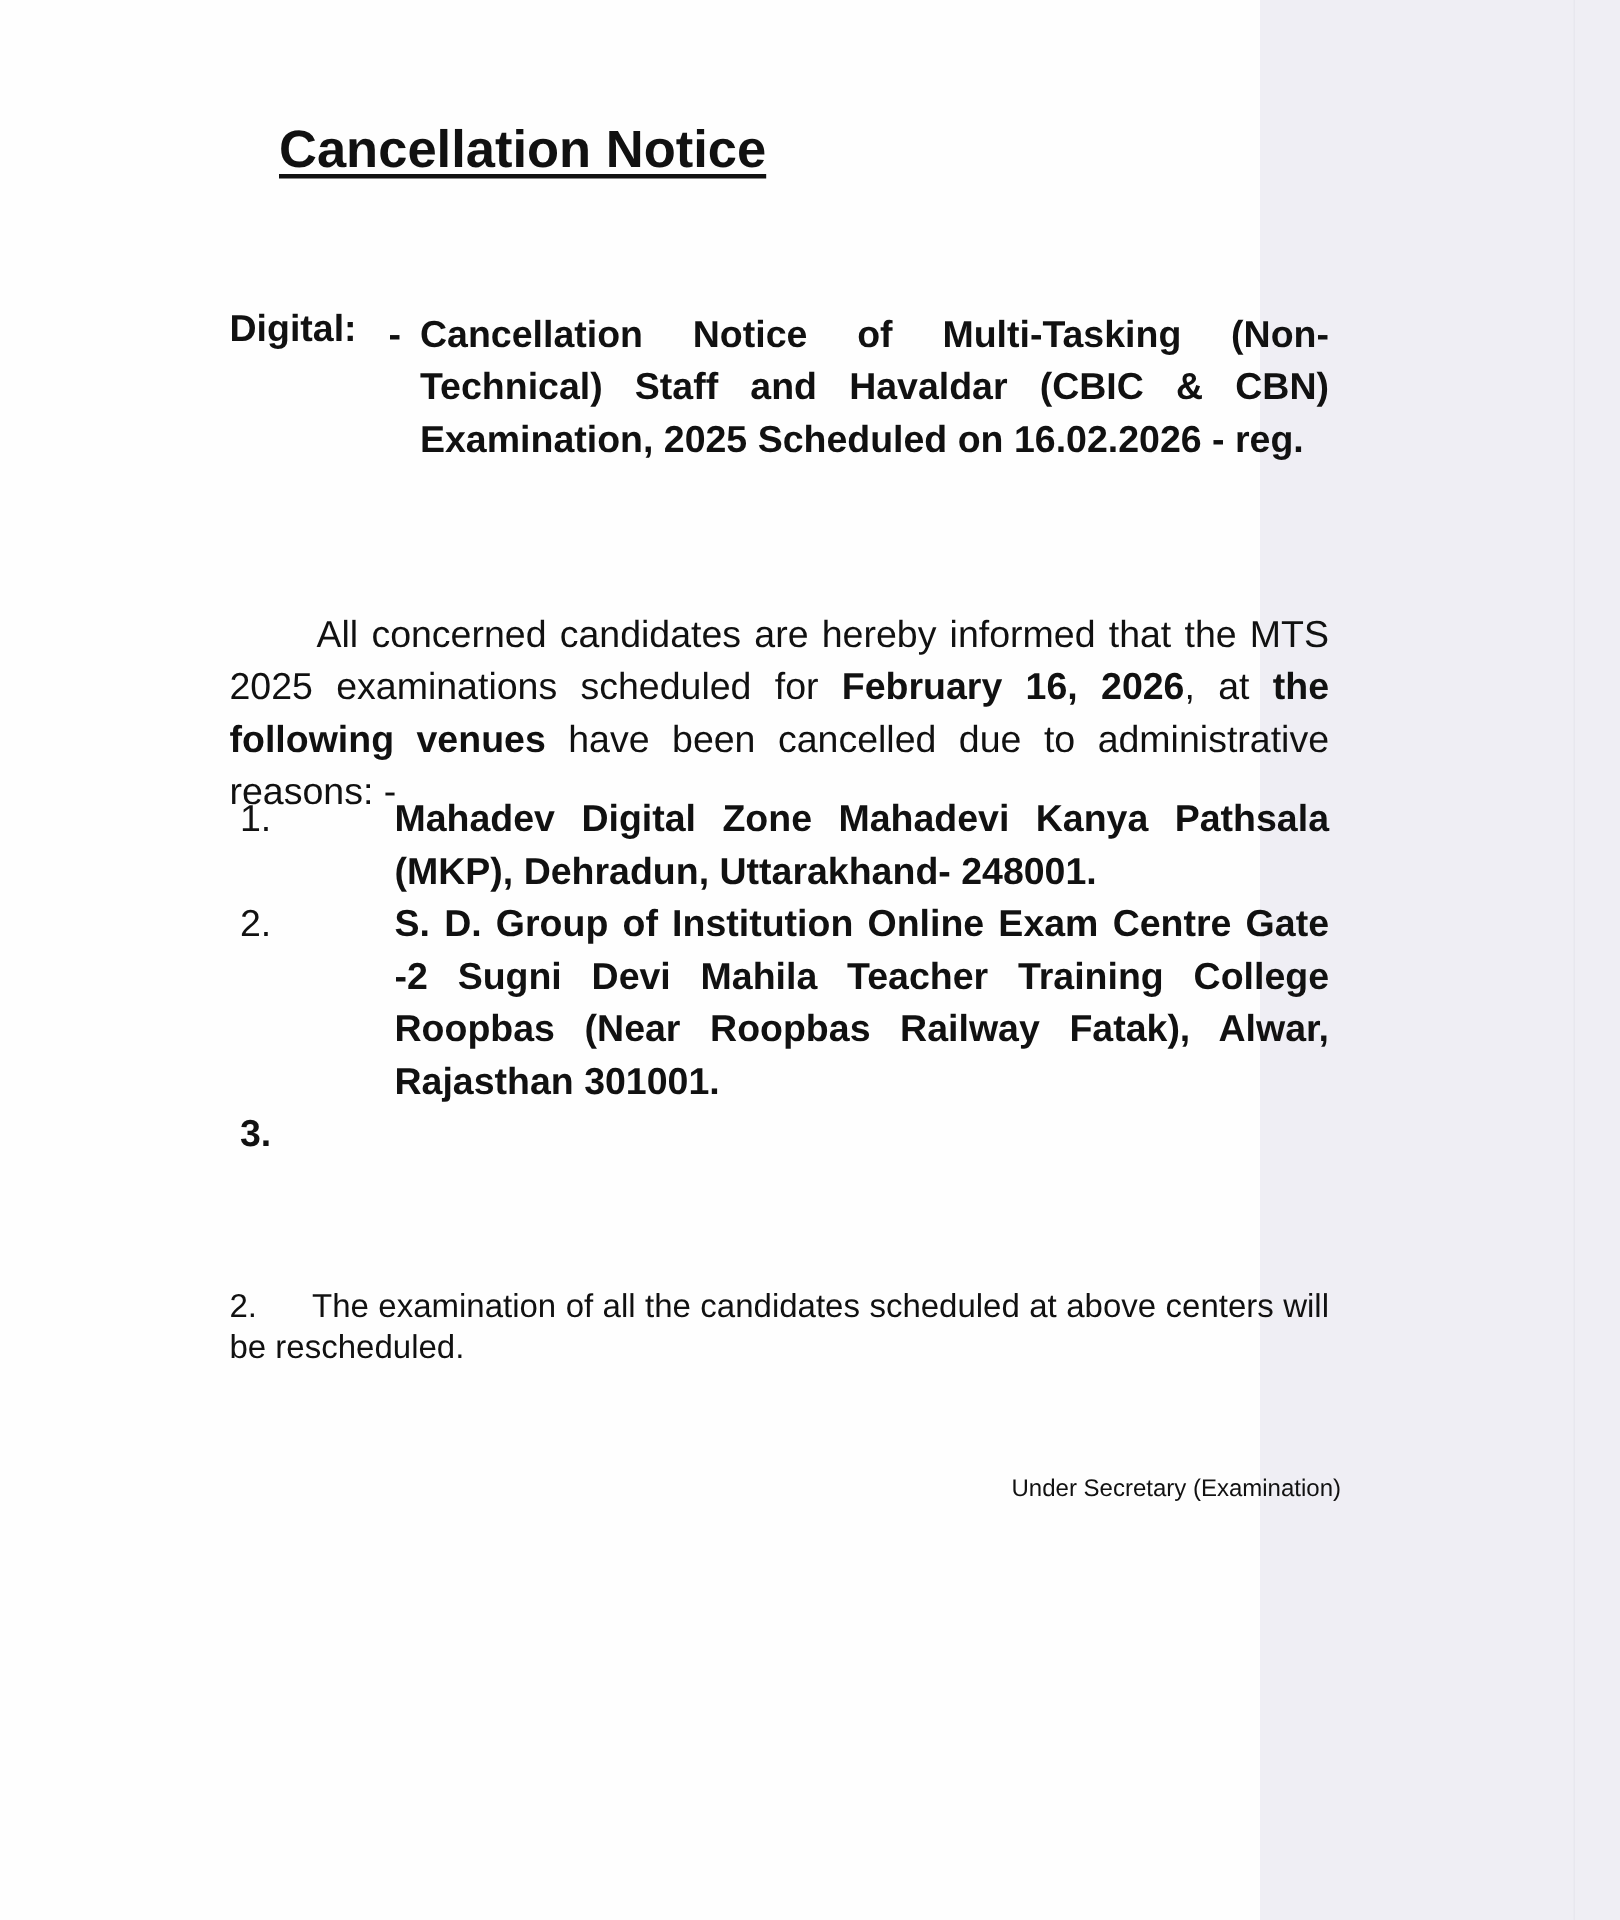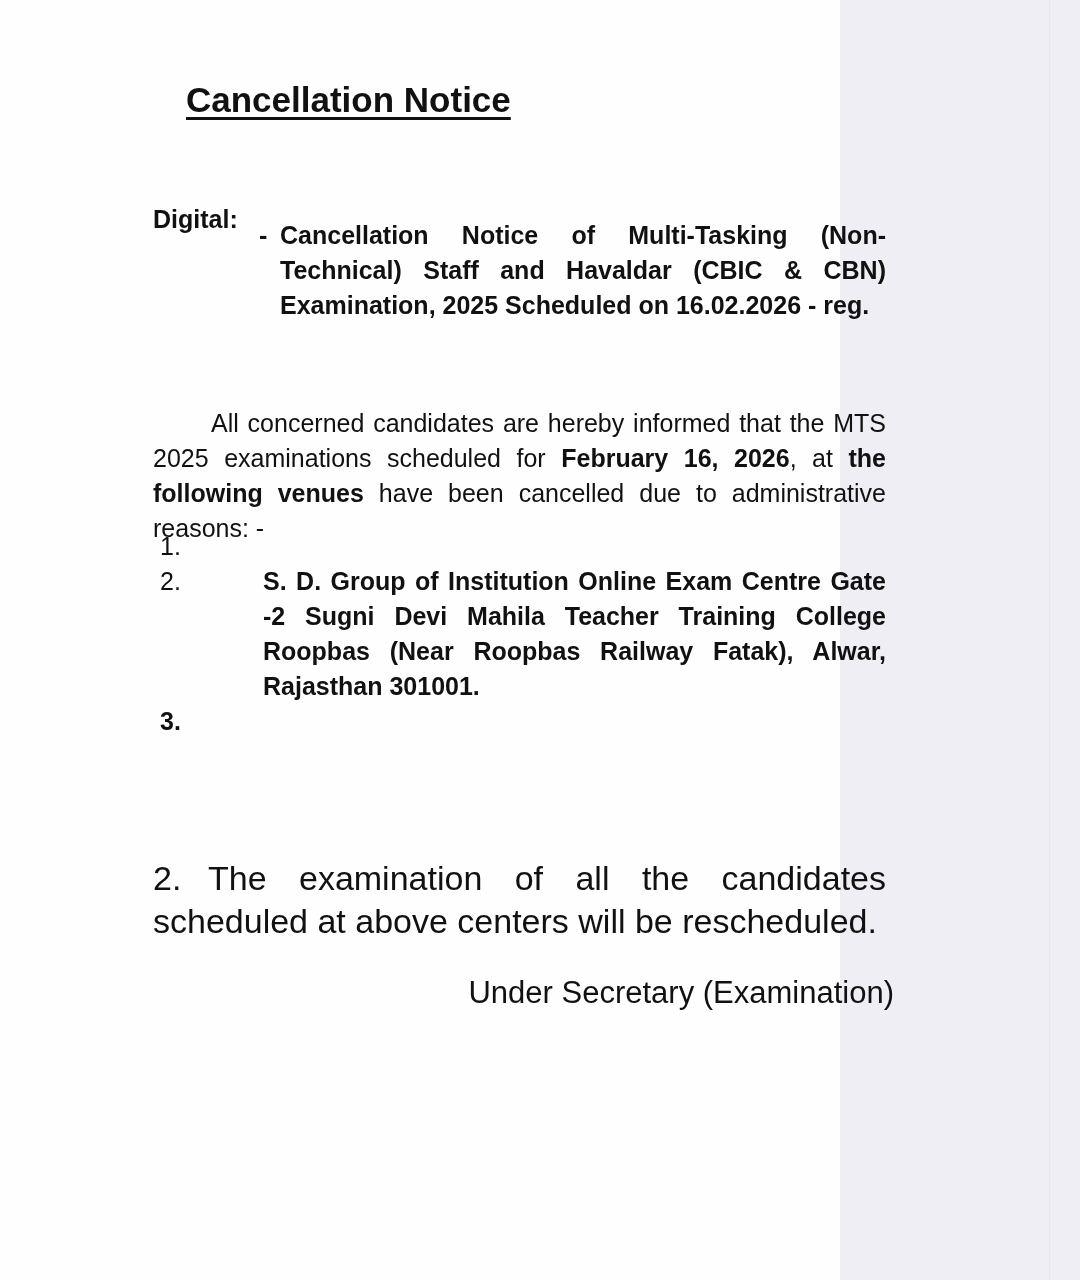--- a/index.html
+++ b/index.html
@@ -60,21 +60,21 @@
     }
     .subject-label {
       position: absolute;
       left: 0;
       top: 0;
       white-space: nowrap;
     }
     .subject-text {
       position: absolute;
       left: 127px;
-      top: 16px;
+      top: 4px;
       width: 606px;
       text-align: justify;
       text-indent: -21px;
       padding-left: 0;
     }
     .subject-text .dash {
       display: inline-block;
       width: 21px;
       text-indent: 0;
     }
@@ -111,34 +111,34 @@
       flex: 1 1 auto;
       font-weight: bold;
       text-align: justify;
       text-align-last: left;
     }
     .para2 {
       position: absolute;
       top: 857px;
       left: 0;
       width: 733px;
-      font-size: 34px;
-      line-height: 43px;
+      font-size: 22px;
+      line-height: 27px;
       text-align: justify;
     }
     .para2 .num {
       display: inline-block;
       width: 55px;
     }
     .signature {
       position: absolute;
       top: 977px;
       right: -8px;
       text-align: right;
-      font-size: 31px;
+      font-size: 16px;
       line-height: 31px;
       white-space: nowrap;
     }
   </style>
 </head>
 <body>
 
 <div class="page">
   <div class="title">Cancellation Notice</div>
 
@@ -146,20 +146,21 @@
     <div class="subject">
       <span class="subject-label">Digital:</span>
       <div class="subject-text"><span class="dash">-</span><span>Cancellation Notice of Multi-Tasking (Non-Technical) Staff and Havaldar (CBIC &amp; CBN) Examination, 2025 Scheduled on 16.02.2026 - reg.</span></div>
     </div>
 
     <div class="para1"><span>All concerned candidates are hereby informed that the MTS 2025 examinations scheduled for </span><b>February 16, 2026</b><span>, at </span><b>the following venues</b><span> have been cancelled due to administrative reasons: -</span></div>
 
     <div class="venues">
       <div class="venue">
         <span class="venue-num">1.</span>
+        <span class="venue-text">Mahadev Digital Zone Mahadevi Kanya Pathsala (MKP), Dehradun, Uttarakhand- 248001.</span>
       </div>
       <div class="venue">
         <span class="venue-num">2.</span>
         <span class="venue-text">S. D. Group of Institution Online Exam Centre Gate -2 Sugni Devi Mahila Teacher Training College Roopbas (Near Roopbas Railway Fatak), Alwar, Rajasthan 301001.</span>
       </div>
       <div class="venue">
         <span class="venue-num bold">3.</span>
       </div>
     </div>
 

